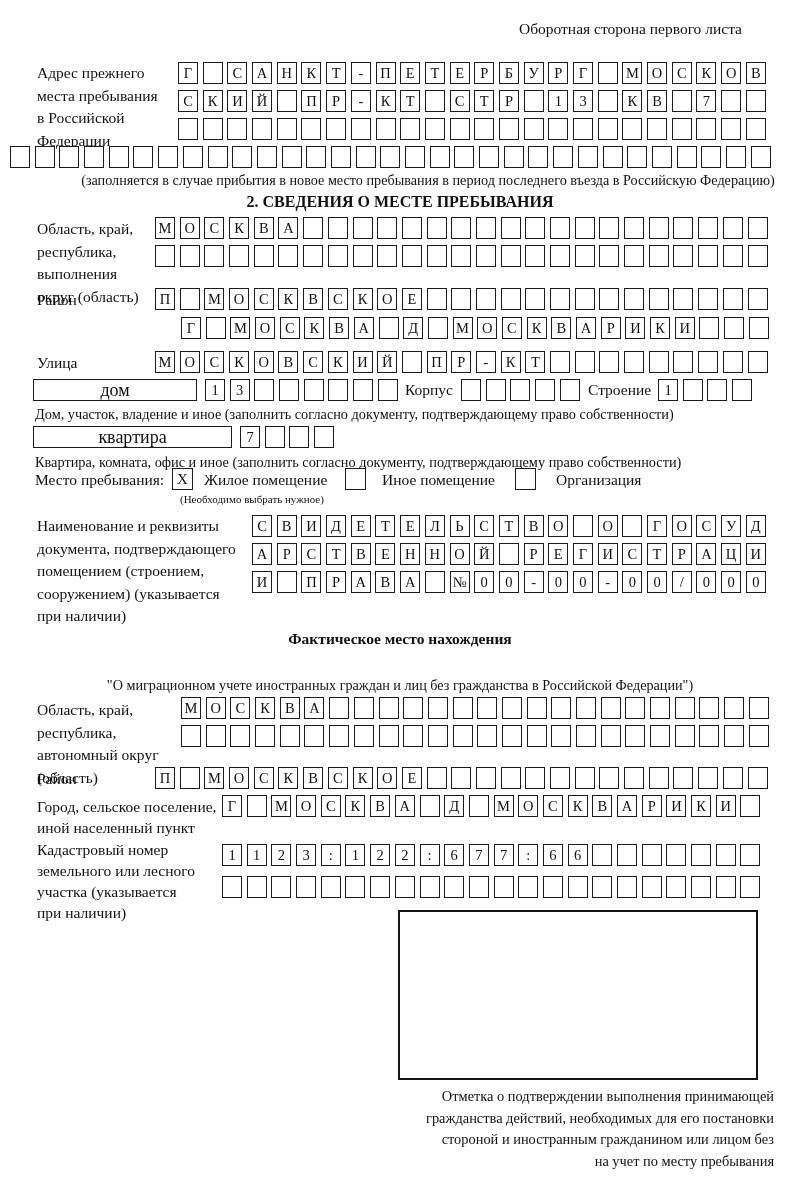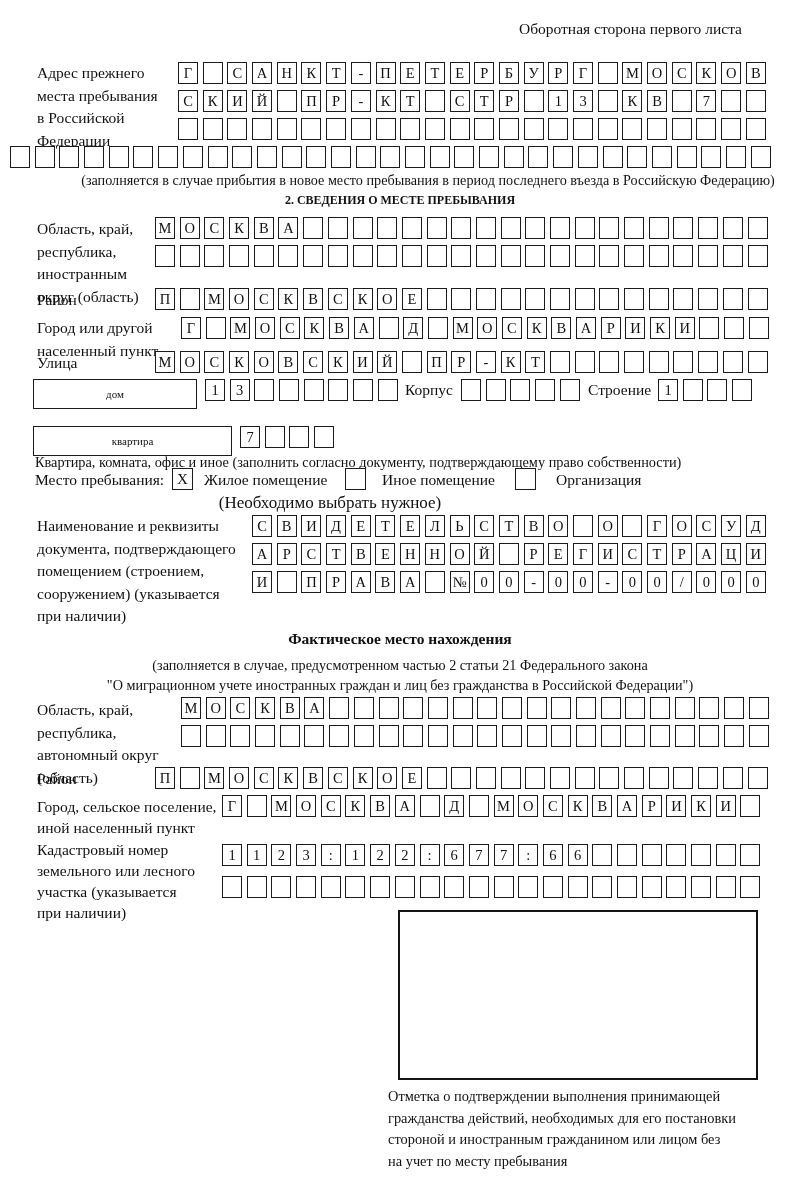--- a/index.html
+++ b/index.html
@@ -5,37 +5,37 @@
   html,body{margin:0;padding:0;background:#ffffff;}
   .sheet{
     position:relative;width:800px;height:1180px;background:#ffffff;
     font-family:"Liberation Serif","DejaVu Serif",serif;color:#111;overflow:hidden;
   }
   .abs{position:absolute;}
   .lbl{position:absolute;font-size:15.5px;line-height:22.5px;}
   .t{position:absolute;font-size:15.5px;white-space:nowrap;}
   .note{position:absolute;font-size:14.3px;white-space:nowrap;}
   .nc{position:absolute;left:0;width:100%;text-align:center;font-size:14.2px;}
-  .h{position:absolute;left:0;width:100%;text-align:center;font-weight:bold;font-size:12px;}
+  .h{position:absolute;left:0;width:100%;text-align:center;font-weight:bold;font-size:16px;}
   .cells-row{position:absolute;display:flex;gap:4.7px;}
   .cell{
     flex:0 0 20px;width:20px;height:22px;box-sizing:border-box;
     border:1.6px solid #1b1b1b;display:flex;align-items:center;justify-content:center;
     font-size:14.5px;line-height:1;background:#fff;
   }
   .wbox{
-    position:absolute;height:30px;box-sizing:border-box;border:1.6px solid #1b1b1b;
-    display:flex;align-items:center;justify-content:center;font-size:11px;background:#fff;
+    position:absolute;height:22px;box-sizing:border-box;border:1.6px solid #1b1b1b;
+    display:flex;align-items:center;justify-content:center;font-size:18px;background:#fff;
   }
   .chk{
     position:absolute;width:21px;height:22px;box-sizing:border-box;border:1.6px solid #1b1b1b;
     display:flex;align-items:center;justify-content:center;font-size:15px;background:#fff;
   }
   .stamp-box{position:absolute;left:398px;top:910px;width:360px;height:170px;box-sizing:border-box;border:2px solid #141414;background:#fff;}
-  .stamp-note{position:absolute;left:388px;top:1086px;width:386px;text-align:left;font-size:14.4px;line-height:21.5px;}
+  .stamp-note{position:absolute;left:388px;top:1086px;width:386px;text-align:right;font-size:14.4px;line-height:21.5px;}
 </style>
 </head>
 <body>
 
 <div class="sheet">
 
   <div class="t" style="top:20px;right:58px;">Оборотная сторона первого листа</div>
 
   <div class="lbl" style="left:37px;top:62px;">
       <div>Адрес прежнего</div>
@@ -154,21 +154,21 @@
       <span class="cell"></span>
       <span class="cell"></span>
     </div>
   <div class="nc" style="top:172px;margin-left:28px;">(заполняется в случае прибытия в новое место пребывания в период последнего въезда в Российскую Федерацию)</div>
 
   <div class="h" style="top:193px;">2. СВЕДЕНИЯ О МЕСТЕ ПРЕБЫВАНИЯ</div>
 
   <div class="lbl" style="left:37px;top:218px;">
       <div>Область, край,</div>
       <div>республика,</div>
-      <div>иностранным</div>
+      <div>выполнения</div>
       <div>округ (область)</div>
     </div>
   <div class="cells-row" style="left:155px;top:217px;">
       <span class="cell">М</span>
       <span class="cell">О</span>
       <span class="cell">С</span>
       <span class="cell">К</span>
       <span class="cell">В</span>
       <span class="cell">А</span>
       <span class="cell"></span>
@@ -241,24 +241,20 @@
       <span class="cell"></span>
       <span class="cell"></span>
       <span class="cell"></span>
       <span class="cell"></span>
       <span class="cell"></span>
       <span class="cell"></span>
       <span class="cell"></span>
       <span class="cell"></span>
     </div>
 
-  <div class="lbl" style="left:37px;top:317px;">
-      <div>Город или другой</div>
-      <div>населенный пункт</div>
-    </div>
   <div class="cells-row" style="left:181px;top:317px;">
       <span class="cell">Г</span>
       <span class="cell"></span>
       <span class="cell">М</span>
       <span class="cell">О</span>
       <span class="cell">С</span>
       <span class="cell">К</span>
       <span class="cell">В</span>
       <span class="cell">А</span>
       <span class="cell"></span>
@@ -327,38 +323,39 @@
       <span class="cell"></span>
       <span class="cell"></span>
     </div>
   <div class="t" style="left:588px;top:381px;">Строение</div>
   <div class="cells-row" style="left:658px;top:379px;">
       <span class="cell">1</span>
       <span class="cell"></span>
       <span class="cell"></span>
       <span class="cell"></span>
     </div>
+  <div class="note" style="left:35px;top:406px;">Дом, участок, владение и иное (заполнить согласно документу, подтверждающему право собственности)</div>
 
   <div class="wbox" style="left:33px;top:426px;width:199px;">квартира</div>
   <div class="cells-row" style="left:240px;top:426px;">
       <span class="cell">7</span>
       <span class="cell"></span>
       <span class="cell"></span>
       <span class="cell"></span>
     </div>
   <div class="note" style="left:35px;top:454px;">Квартира, комната, офис и иное (заполнить согласно документу, подтверждающему право собственности)</div>
 
   <div class="t" style="left:35px;top:471px;">Место пребывания:</div>
   <div class="chk" style="left:172px;top:468px;">X</div>
   <div class="t" style="left:204px;top:471px;">Жилое помещение</div>
   <div class="chk" style="left:345px;top:468px;"></div>
   <div class="t" style="left:382px;top:471px;">Иное помещение</div>
   <div class="chk" style="left:515px;top:468px;"></div>
   <div class="t" style="left:556px;top:471px;">Организация</div>
-  <div class="abs" style="left:180px;top:493px;width:300px;text-align:center;font-size:17px;">(Необходимо выбрать нужное)</div>
+  <div class="abs" style="left:180px;top:493px;width:300px;text-align:left;font-size:11px;">(Необходимо выбрать нужное)</div>
 
   <div class="lbl" style="left:37px;top:515px;">
       <div>Наименование и реквизиты</div>
       <div>документа, подтверждающего</div>
       <div>помещением (строением,</div>
       <div>сооружением) (указывается</div>
       <div>при наличии)</div>
     </div>
   <div class="cells-row" style="left:252px;top:515px;">
       <span class="cell">С</span>
@@ -424,21 +421,20 @@
       <span class="cell">-</span>
       <span class="cell">0</span>
       <span class="cell">0</span>
       <span class="cell">/</span>
       <span class="cell">0</span>
       <span class="cell">0</span>
       <span class="cell">0</span>
     </div>
 
   <div class="h" style="top:630px;font-size:15.5px;">Фактическое место нахождения</div>
-  <div class="nc" style="top:657px;">(заполняется в случае, предусмотренном частью 2 статьи 21 Федерального закона</div>
   <div class="nc" style="top:677px;">"О миграционном учете иностранных граждан и лиц без гражданства в Российской Федерации")</div>
 
   <div class="lbl" style="left:37px;top:699px;">
       <div>Область, край,</div>
       <div>республика,</div>
       <div>автономный округ</div>
       <div>(область)</div>
     </div>
   <div class="cells-row" style="left:181px;top:697px;">
       <span class="cell">М</span>

